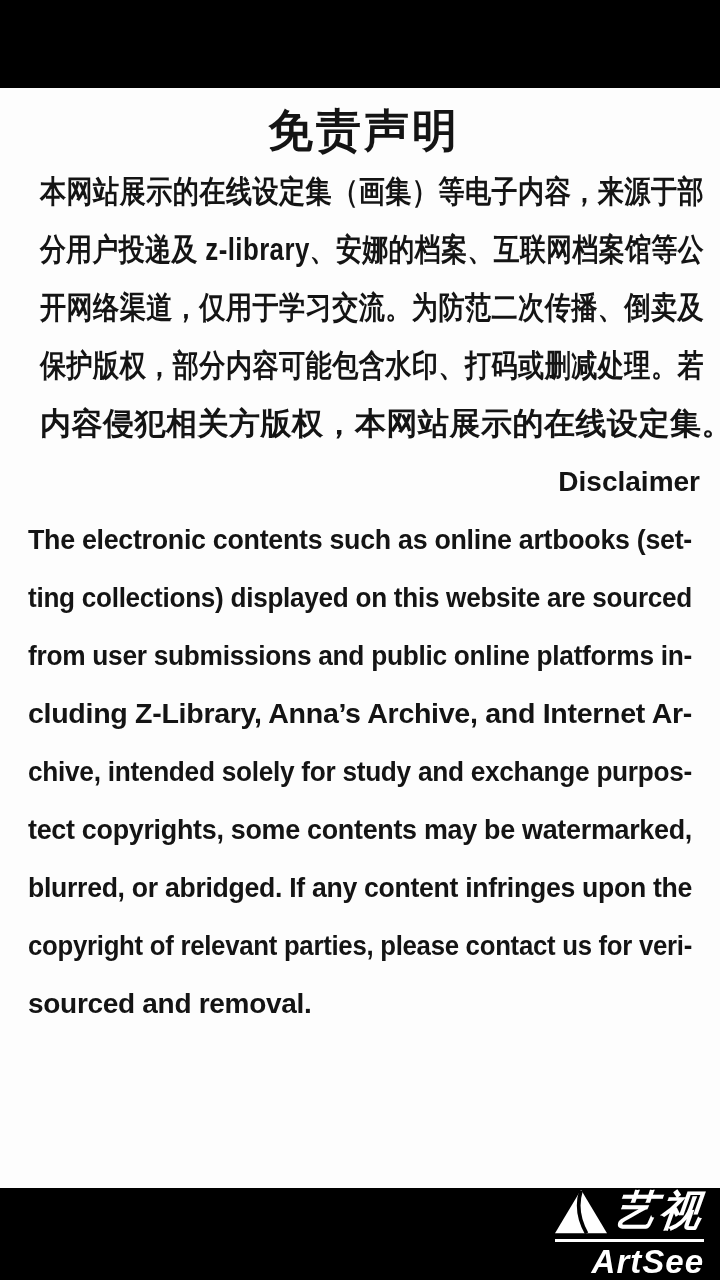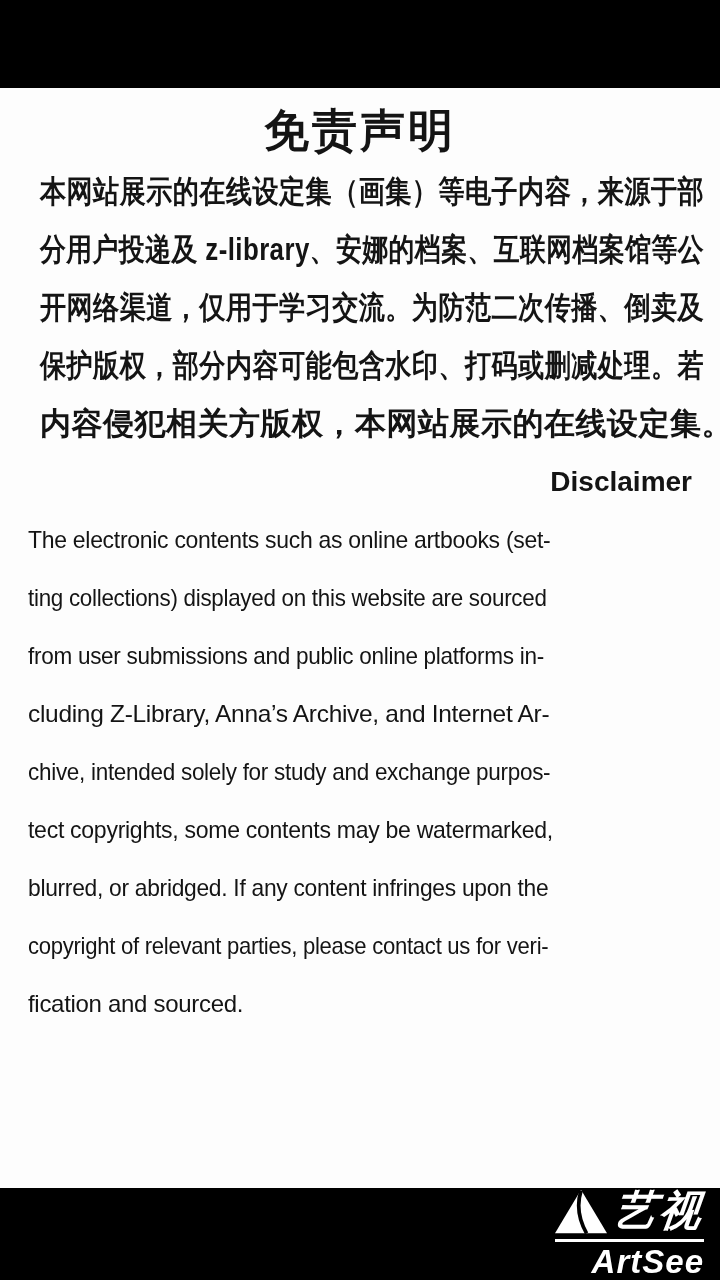--- a/index.html
+++ b/index.html
@@ -5,31 +5,31 @@
   * { margin:0; padding:0; box-sizing:border-box; }
   html,body { width:720px; height:1280px; background:#000; }
   .page {
     position:relative; width:720px; height:1280px; overflow:hidden;
     background:#000; font-family:"Liberation Sans","DejaVu Sans",sans-serif;
   }
   .letterbox { width:100%; background:#000; }
   .letterbox.top { height:88px; }
   .content {
     width:100%; height:1100px; background:#fdfdfd; color:#141414;
-    padding:11px 28px 0 28px;
+    padding:11px 20px 0 28px;
   }
   .title {
     font-size:45px; font-weight:bold; text-align:center;
     line-height:64px; letter-spacing:3px; white-space:nowrap;
   }
   .row { height:58px; line-height:58px; white-space:nowrap; overflow:visible; }
   .row.center { text-align:right; }
   .fit { display:inline-block; white-space:nowrap; transform-origin:0 50%; }
   .zh { font-size:31px; font-weight:bold; letter-spacing:0.5px;margin-left:12px; }
-  .en { font-size:24px; font-weight:normal; letter-spacing:-0.3px; }
+  .en { font-size:28px; font-weight:bold; letter-spacing:-0.3px; }
   .h-en { font-size:28px; font-weight:bold; }
   .letterbox.bottom {
     height:92px; display:flex; justify-content:flex-end; align-items:center;
     padding-right:16px;
   }
   .logo { color:#fff; display:flex; flex-direction:column; }
   .logo-row { display:flex; align-items:flex-end; gap:7px; }
   .logo-cjk {
     font-size:42px; font-weight:bold; font-style:italic;
     transform:skewX(-6deg); line-height:1.05; letter-spacing:3px; white-space:nowrap;
@@ -90,21 +90,21 @@
     <div class="row en">
       <span class="fit" style="transform: scaleX(0.960275);">tect copyrights, some contents may be watermarked,</span>
     </div>
     <div class="row en">
       <span class="fit" style="transform: scaleX(0.949801);">blurred, or abridged. If any content infringes upon the</span>
     </div>
     <div class="row en">
       <span class="fit" style="transform: scaleX(0.920046);">copyright of relevant parties, please contact us for veri-</span>
     </div>
     <div class="row en">
-      <span>fication and sourced.</span>
+      <span>sourced and removal.</span>
     </div>
   </div>
 
   <div class="letterbox bottom">
     <div class="logo">
       <div class="logo-row">
         <svg class="mountain" width="52" height="46" viewBox="0 0 56 48" aria-hidden="true">
           <polygon points="28,1 56,48 0,48" fill="#ffffff"></polygon>
           <path d="M28,2 C 23,18 25,32 34,48" stroke="#000000" stroke-width="4" fill="none"></path>
         </svg>

